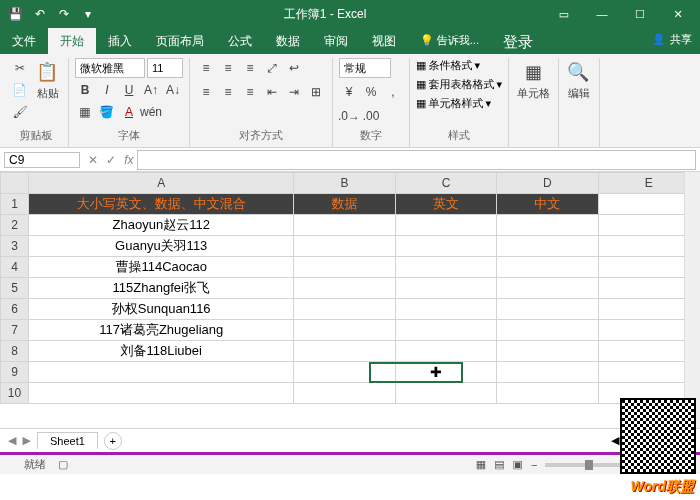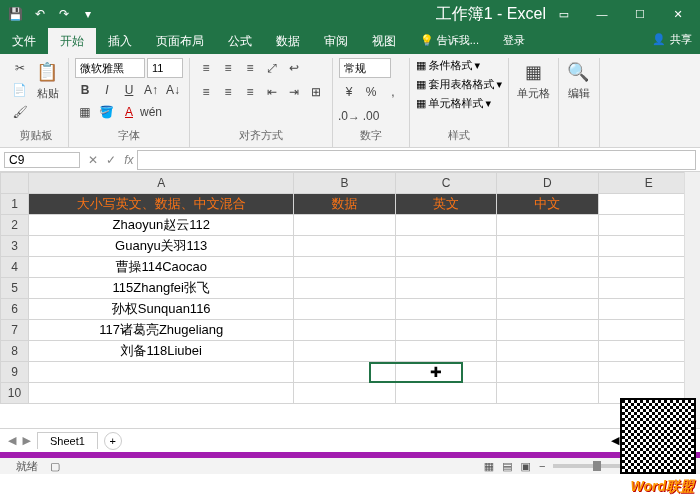--- a/index.html
+++ b/index.html
@@ -1,20 +1,20 @@
 <!DOCTYPE html>
 <html><head>
 <meta charset="utf-8">
 <style>
 *{box-sizing:border-box;margin:0;padding:0;font-family:"Microsoft YaHei",sans-serif}
 body{width:700px;height:500px;background:#fff;font-size:12px;overflow:hidden;position:relative}
 .titlebar{height:28px;background:#217346;display:flex;align-items:center;color:#fff}
 .qat{display:flex;gap:8px;padding:0 8px;align-items:center}
 .qat span{width:16px;height:16px;display:flex;align-items:center;justify-content:center;font-size:12px}
-.title{flex:1;text-align:right;font-size:16px}
+.title{flex:1;text-align:center;font-size:12px}
 .winbtns{display:flex;gap:2px;padding-right:4px}
 .winbtns span{width:36px;height:24px;display:flex;align-items:center;justify-content:center;font-size:11px}
 .tabs{height:26px;background:#217346;display:flex;align-items:flex-start;color:#fff;font-size:12px}
 .tab{padding:5px 12px;cursor:pointer}
 .tab.active{background:#f3f3f3;color:#217346}
 .share{margin-left:auto;padding:4px 8px;display:flex;align-items:center;gap:4px;font-size:11px}
 .ribbon{height:94px;background:#f3f3f3;border-bottom:1px solid #d4d4d4;display:flex;padding:4px 0 0 4px}
 .group{border-right:1px solid #d4d4d4;padding:0 6px 2px;display:flex;flex-direction:column;justify-content:space-between}
 .group-label{text-align:center;font-size:11px;color:#666;padding:2px 0}
 .group-body{flex:1;display:flex;align-items:flex-start;gap:4px}
@@ -40,21 +40,21 @@
 .grid .colB{width:94px}
 .grid .colC{width:94px}
 .grid .colD{width:94px}
 .grid .colE{width:94px}
 .selcell{position:absolute;border:2px solid #217346;pointer-events:none}
 .sheettabs{height:24px;background:#fff;border-top:1px solid #d4d4d4;display:flex;align-items:center;padding:0 8px;gap:6px;font-size:11px}
 .sheettabs .nav{color:#888}
 .sheettabs .stab{border:1px solid #ccc;border-bottom:none;padding:2px 12px;background:#fff}
 .sheettabs .add{width:18px;height:18px;border:1px solid #ccc;border-radius:50%;display:flex;align-items:center;justify-content:center}
 .sheettabs .hscroll{flex:1;display:flex;justify-content:flex-end;gap:2px}
-.status{height:22px;background:#f3f3f3;border-top:6px solid #a21caf;display:flex;align-items:center;padding:0 16px;font-size:11px;color:#555}
+.status{height:22px;background:#f3f3f3;border-top:3px solid #a21caf;display:flex;align-items:center;padding:0 24px;font-size:11px;color:#555}
 .status .right{margin-left:auto;display:flex;gap:8px;align-items:center}
 .zslider{width:80px;height:4px;background:#ccc;position:relative}
 .zslider::after{content:"";position:absolute;left:50%;top:-3px;width:8px;height:10px;background:#888}
 .qr{position:absolute;right:4px;bottom:26px;width:76px;height:76px;background:#fff;border:2px solid #000;background-image:repeating-linear-gradient(0deg,#000 0 3px,#fff 3px 6px),repeating-linear-gradient(90deg,#000 0 3px,#fff 3px 6px);background-blend-mode:difference}
 .wm{position:absolute;right:6px;bottom:4px;font-size:14px;color:#ff9800;font-style:italic;font-weight:bold;text-shadow:1px 1px 0 #b00}
 .cursor{position:absolute;font-size:14px;color:#000;pointer-events:none}
 .vscroll{position:absolute;right:0;top:0;width:16px;bottom:0;background:#f0f0f0;border-left:1px solid #ddd}
 .sheetwrap{position:relative;height:256px;overflow:hidden}
 </style>
 </head>
@@ -79,21 +79,21 @@
 <div class="tabs">
   <div class="tab">文件</div>
   <div class="tab active">开始</div>
   <div class="tab">插入</div>
   <div class="tab">页面布局</div>
   <div class="tab">公式</div>
   <div class="tab">数据</div>
   <div class="tab">审阅</div>
   <div class="tab">视图</div>
   <div class="tab" style="font-size:11px">💡 <span>告诉我...</span></div>
-  <div class="tab" style="font-size:11px">登录</div>
+  <div class="tab" style="font-size:15px">登录</div>
   <div class="share">👤 <span>共享</span></div>
 </div>
 
 <div class="ribbon">
   <div class="group">
     <div class="group-body">
       <div class="col">
         <div class="smbtn">✂</div>
         <div class="smbtn">📄</div>
         <div class="smbtn">🖌</div>

